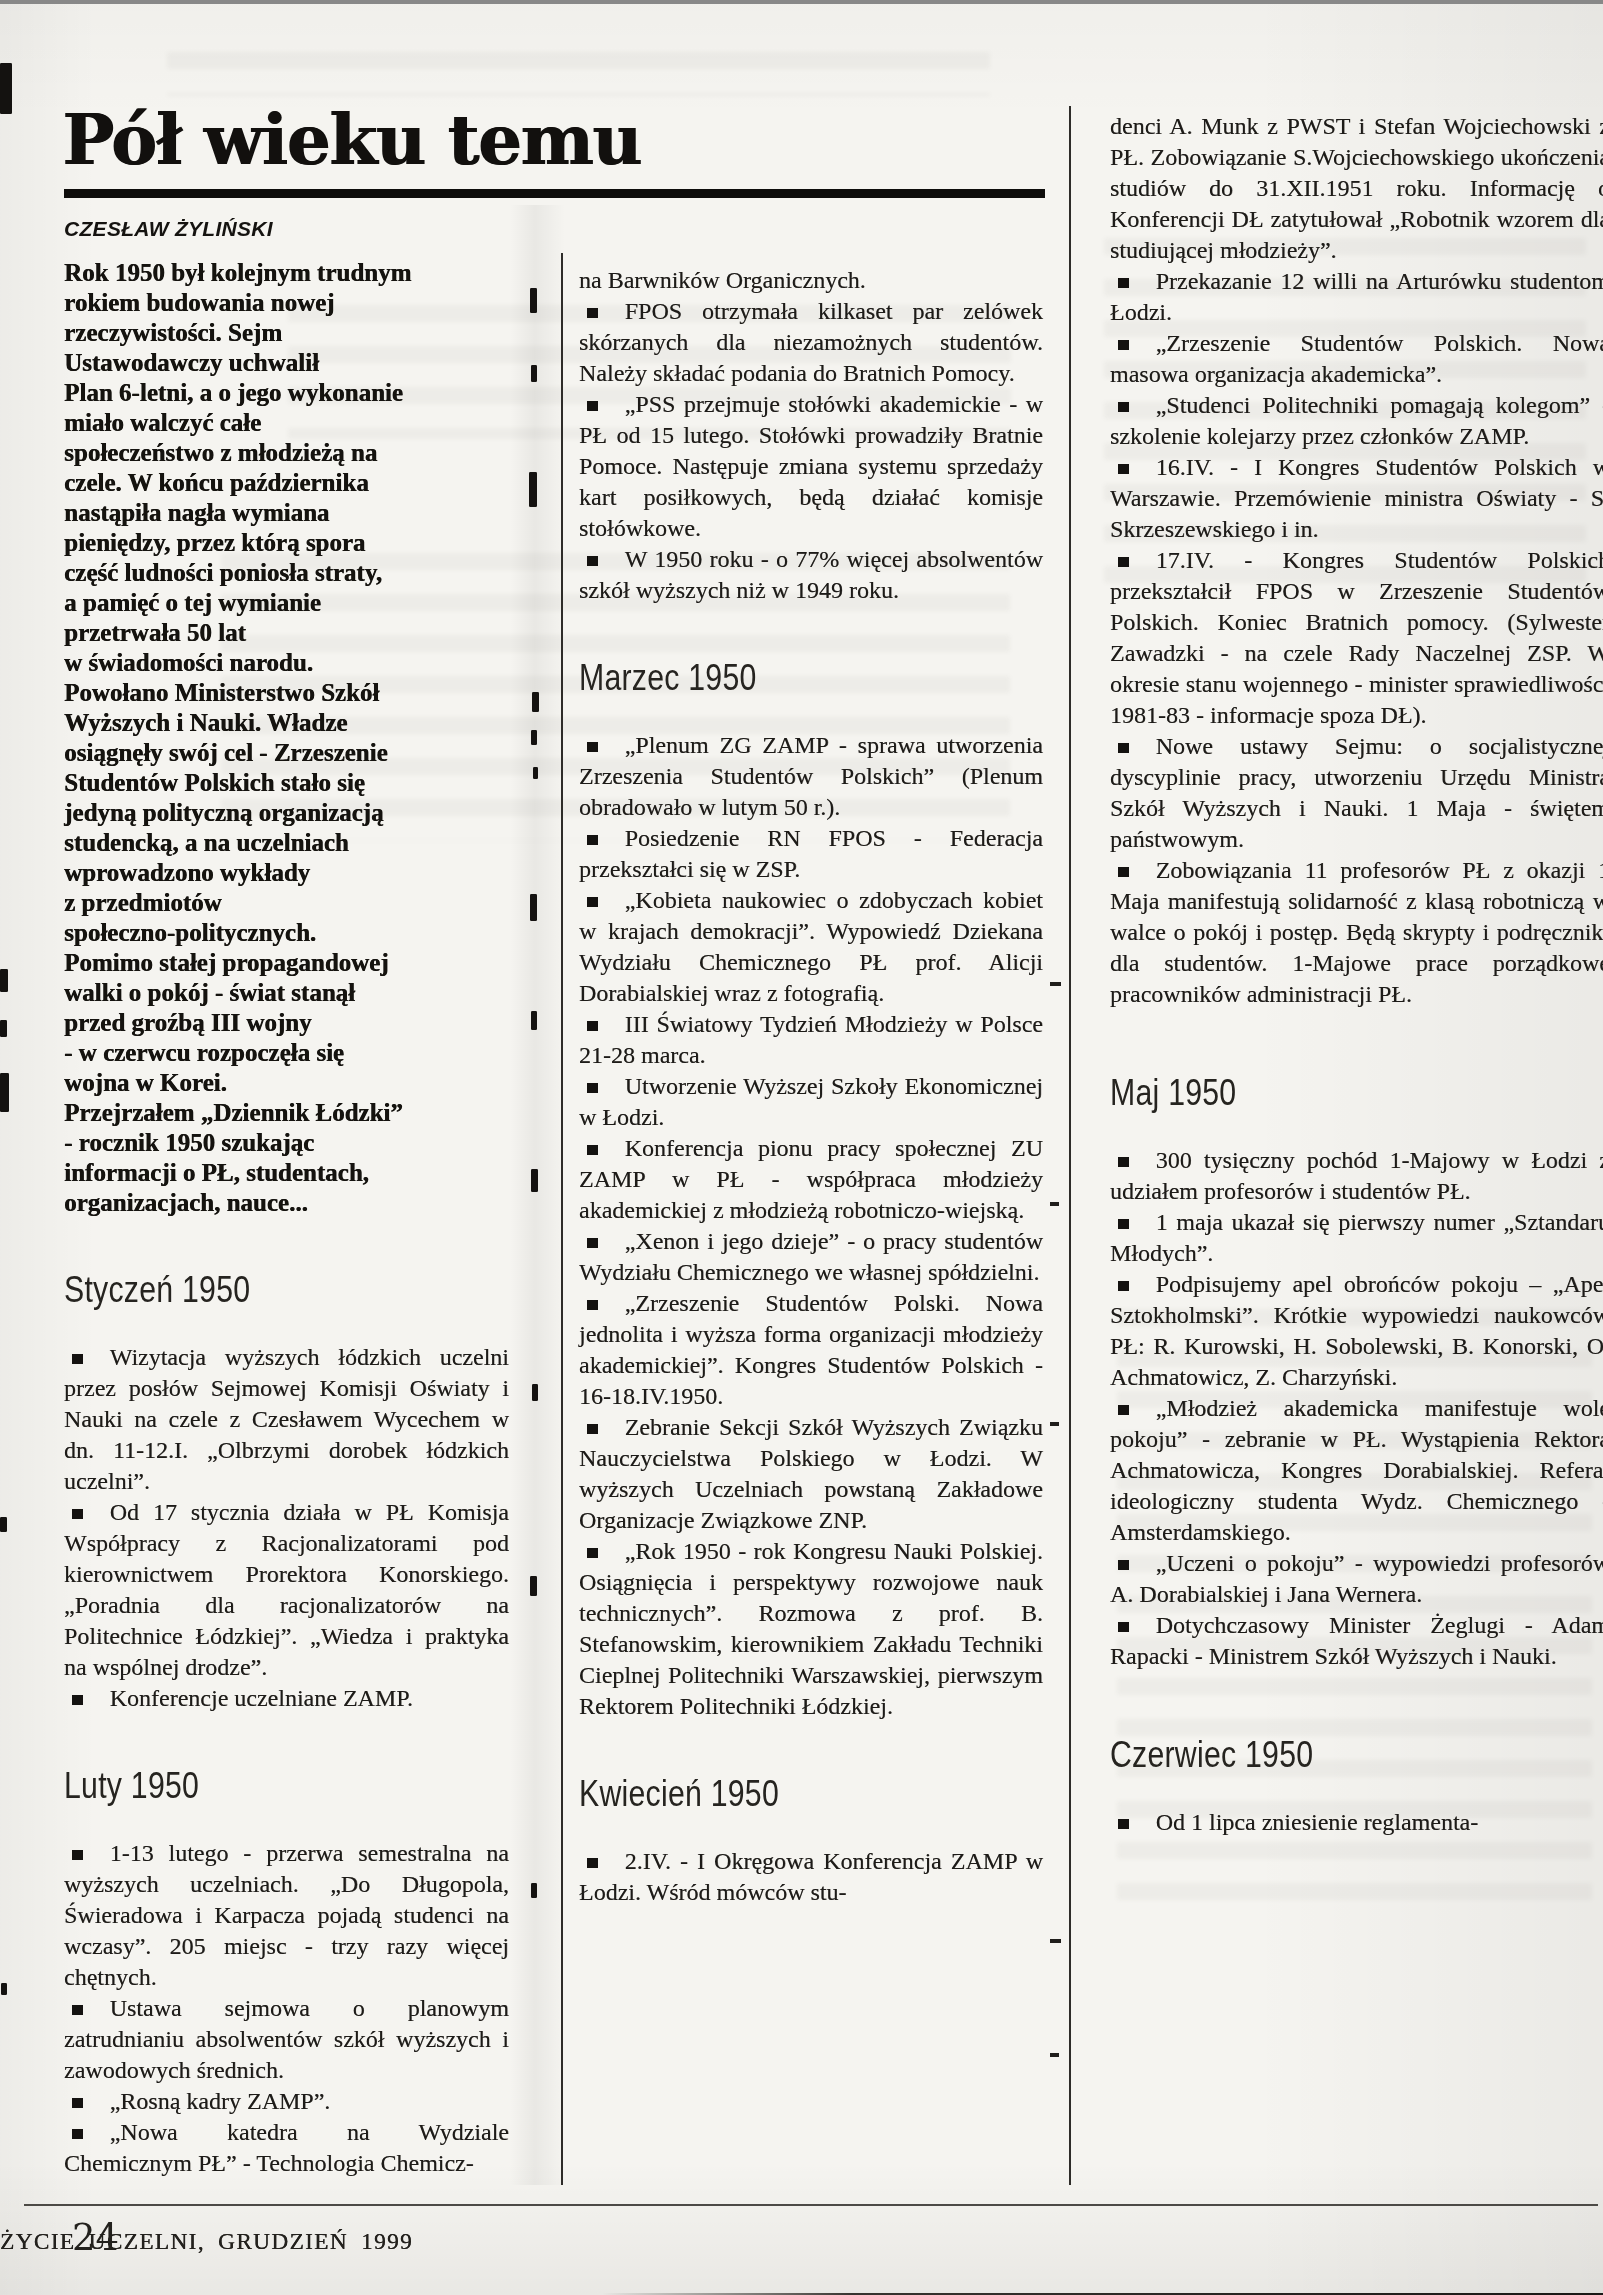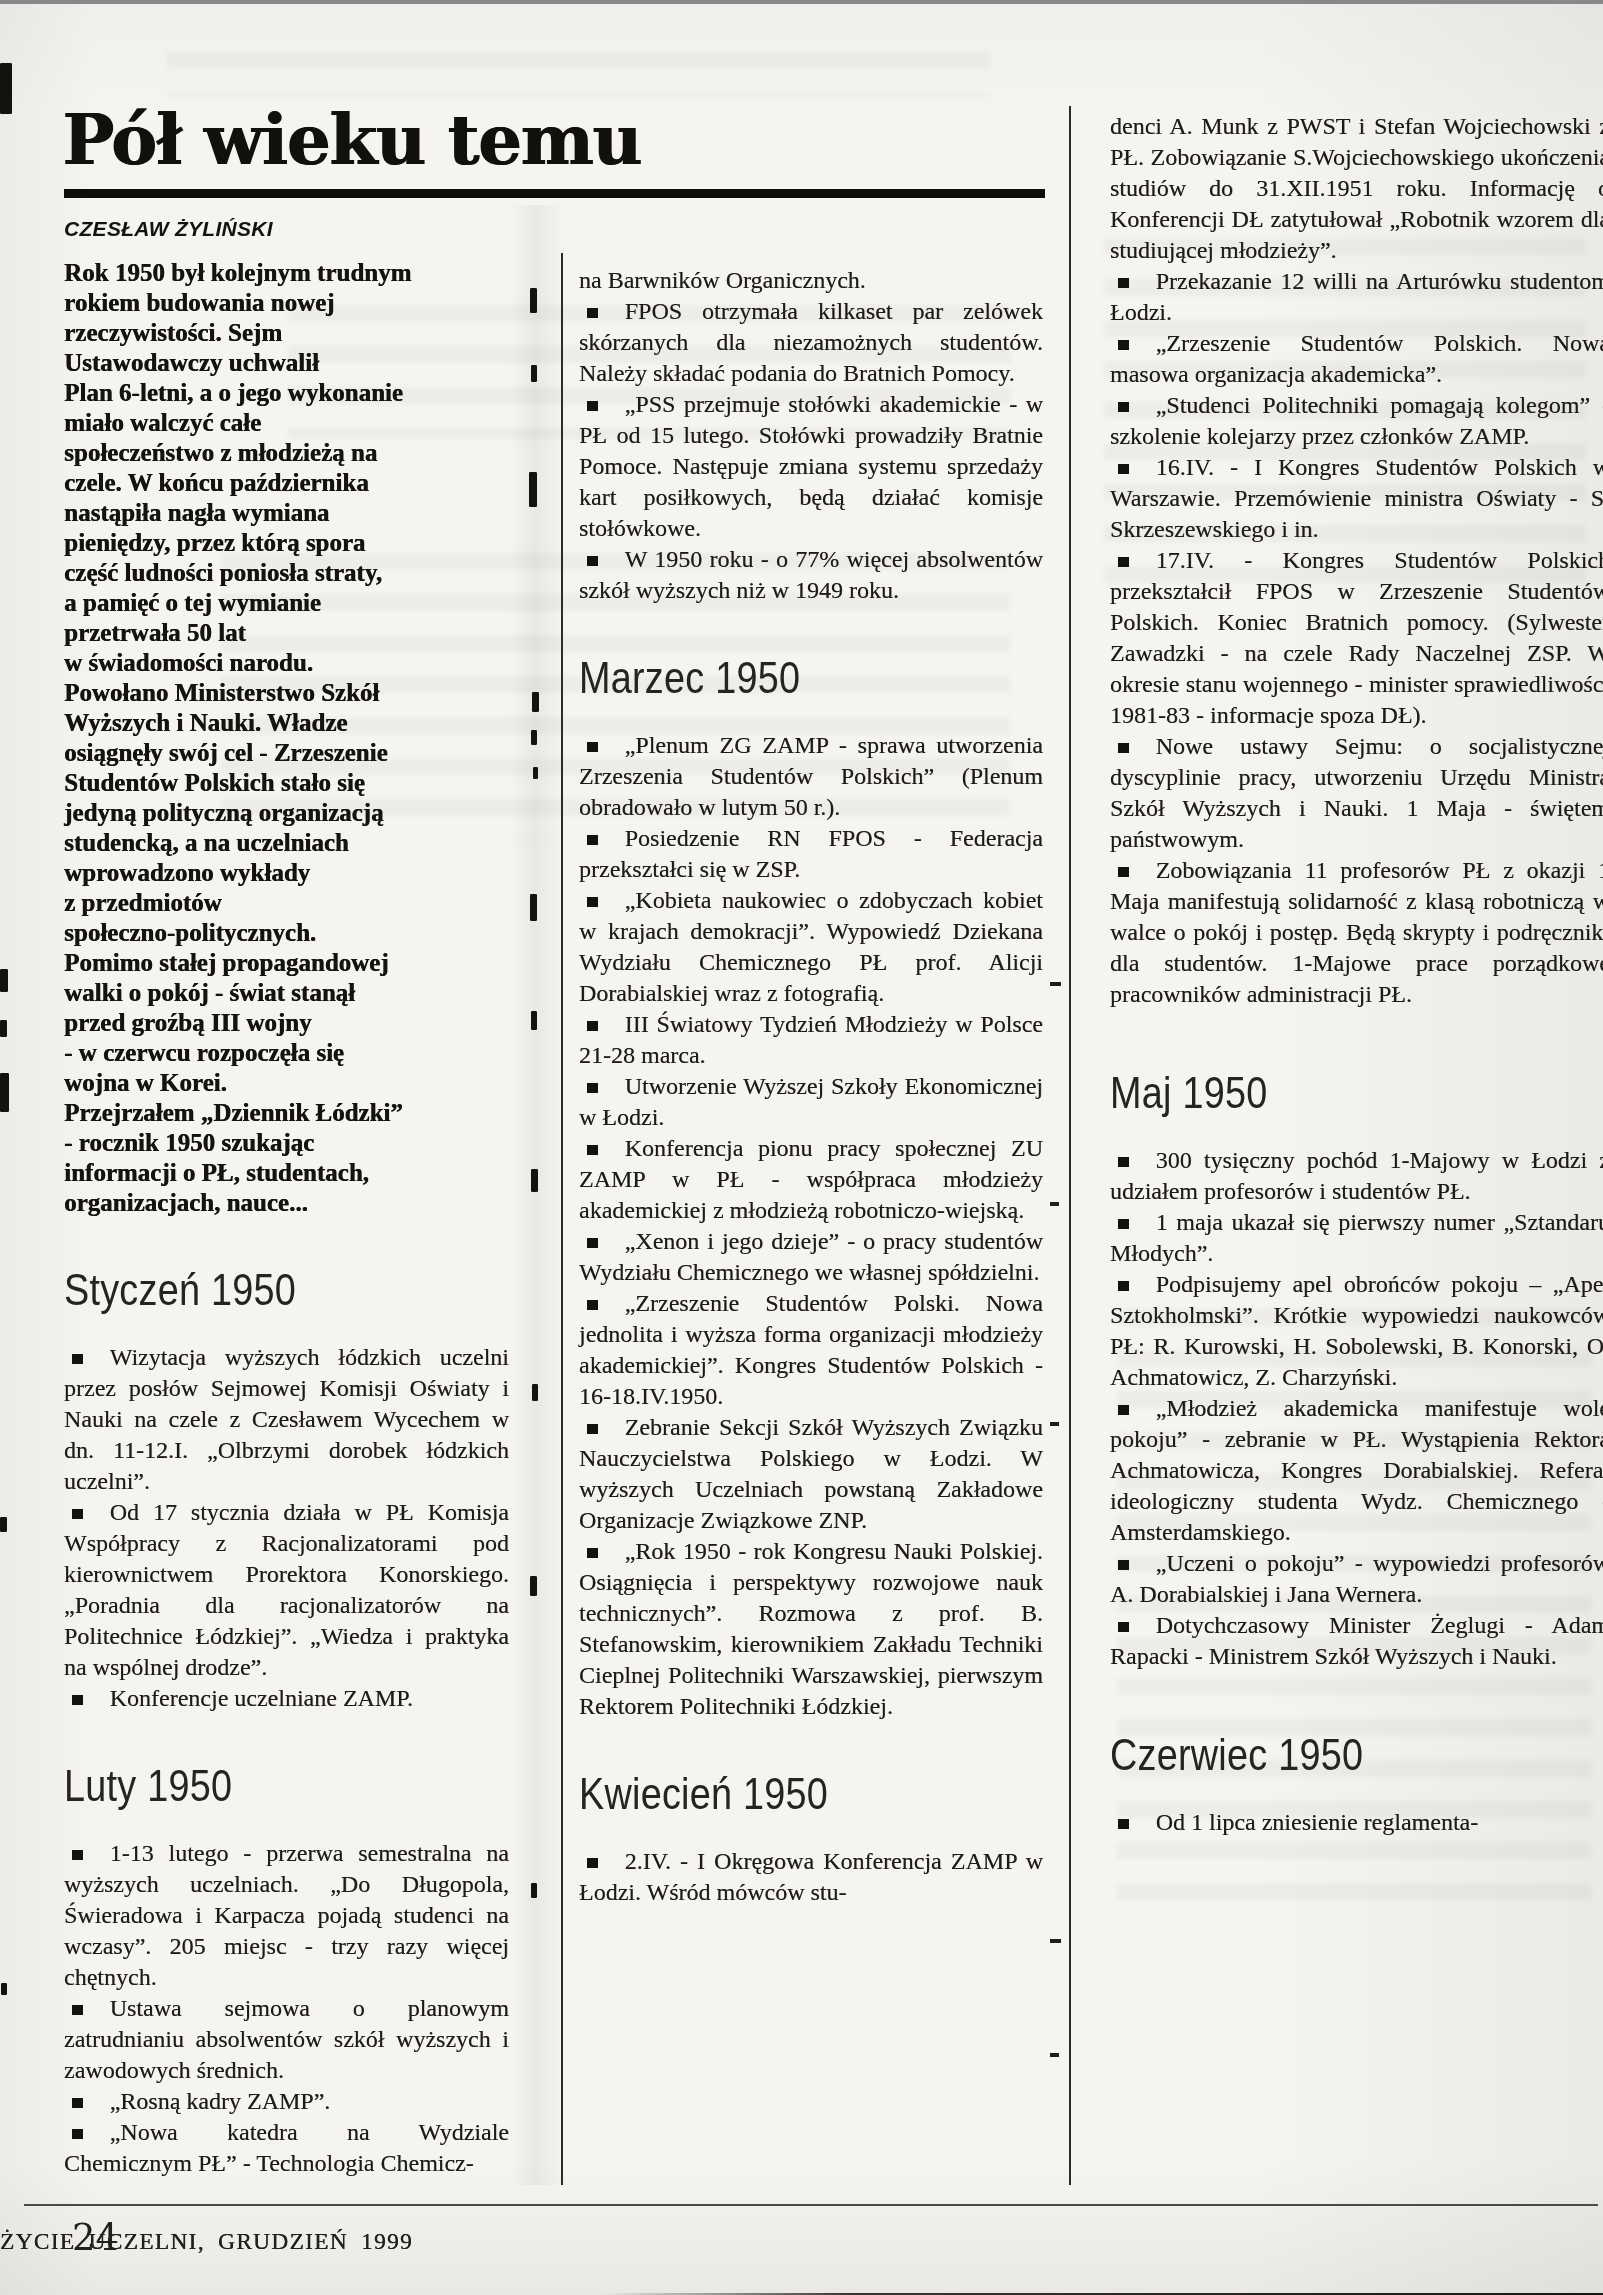--- a/index.html
+++ b/index.html
@@ -36,21 +36,21 @@
   .col1{left:64px;top:254px;width:445px;}
   .col2{left:579px;top:261px;width:464px;}
   .col3{left:1110px;top:107px;width:500px;}
   .lead{
     font-weight:bold;font-size:25px;line-height:30px;
     white-space:pre-line;margin:0;
     color:#15130f;text-shadow:0.5px 0 0 #15130f;
   }
   .month{
     font-family:"Liberation Sans", sans-serif;
-    font-size:45px;line-height:48px;color:#262420;
+    font-size:36px;line-height:48px;color:#262420;
     margin:48px 0 28px 0;font-weight:normal;
   }
   .col3 .month{margin-top:59px;}
   .month>span{display:inline-block;transform:scaleX(0.84);transform-origin:left center;letter-spacing:0.3px;white-space:nowrap;}
   .cont,.bullet{margin:0;text-align:justify;hyphens:auto;color:#1d1b18;text-shadow:0.3px 0 0 rgba(25,22,18,0.55);}
   .sq{display:inline-block;width:10.7px;height:10px;background:#141210;margin:0 27px 1.3px 8px;vertical-align:baseline;}
   
   .vrule{position:absolute;width:2px;background:#2e2c29;}
   .vrule1{left:561px;top:249px;height:1932px;}
   .vrule2{left:1069px;top:102px;height:2079px;}

